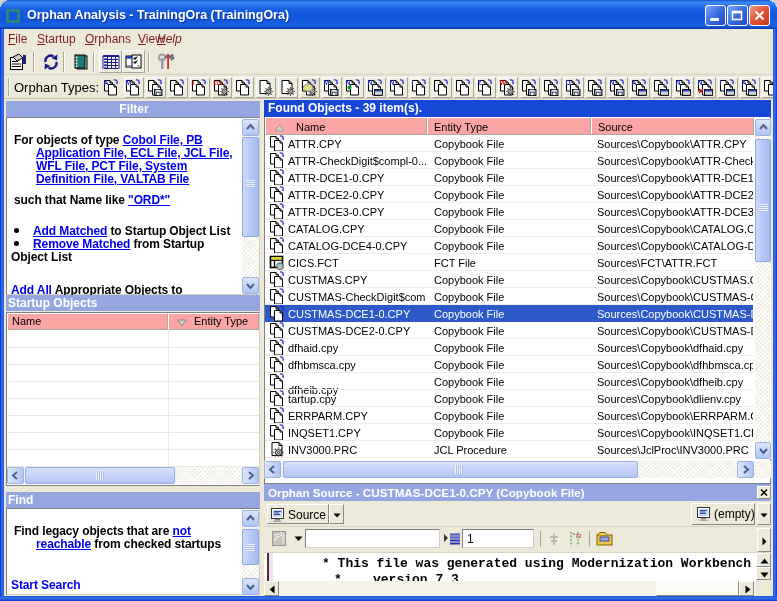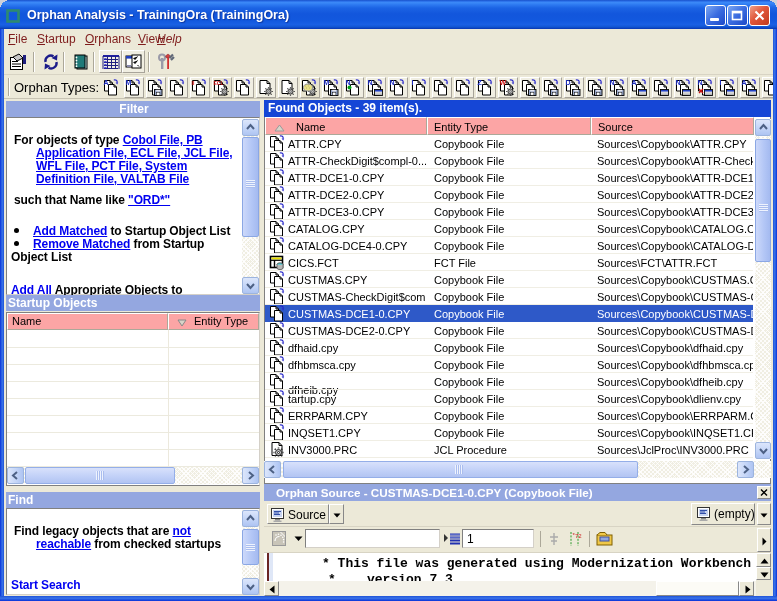--- a/index.html
+++ b/index.html
@@ -583,21 +583,21 @@
       <path d="M9 4 l-4 3.5 4 3.5" fill="none" stroke="#4d6185" stroke-width="2"></path>
     </svg>
   </div>
 <div class="ab thumbh" style="left:283px;top:461px;width:355px;height:17px;"></div>
 <div class="ab griph" style="left:455px;top:465px;width:8px;height:9px;"></div>
 <div class="ab sbbtnh" style="left:737px;top:461px;width:17px;height:17px;">
     <svg width="15" height="15" viewBox="0 0 15 15">
       <path d="M6 4 l4 3.5 -4 3.5" fill="none" stroke="#4d6185" stroke-width="2"></path>
     </svg>
   </div>
-<div class="ab hdrP" style="left:264px;top:484px;width:507px;height:17px;padding-left:12px;font-size:11.7px;line-height:17px">Orphan Source - CUSTMAS-DCE1-0.CPY (Copybook File)</div>
+<div class="ab hdrP" style="left:264px;top:484px;width:507px;height:17px;padding-left:4px;font-size:11.7px;line-height:17px">Orphan Source - CUSTMAS-DCE1-0.CPY (Copybook File)</div>
 <div class="ab btn3" style="left:757px;top:486px;width:14px;height:13px;">
     <svg width="12" height="11" viewBox="0 0 12 11">
       <path d="M3 2.5 L9 8.5 M9 2.5 L3 8.5" stroke="#000" stroke-width="1.4"></path>
     </svg>
   </div>
 <div class="ab" style="left:264px;top:501px;width:507px;height:26px;background:#ece9d8;border-bottom:1px solid #d8d4c4"></div>
 <div class="ab btn3" style="left:267px;top:504px;width:62px;height:20px;">
     <svg style="position:absolute;left:2px;top:2px" width="16" height="16" viewBox="0 0 16 16">
       <rect x="1.5" y="1.5" width="12" height="10" fill="#fff" stroke="#333"></rect>
       <rect x="3" y="3" width="9" height="7" fill="#c8d4f0"></rect>
@@ -674,21 +674,21 @@
 <div class="ab btn3" style="left:757px;top:528px;width:14px;height:24px;">
     <svg style="position:absolute;left:3px;top:8px" width="8" height="9" viewBox="0 0 8 9">
       <path d="M1.5 0.5 l4 4 -4 4 z" fill="#000"></path>
     </svg>
   </div>
 <div class="ab" style="left:264px;top:553px;width:507px;height:43px;background:#fff"></div>
 <div class="ab" style="left:267px;top:553px;width:1.5px;height:28px;background:#6a2424"></div>
 <div class="ab" style="left:269px;top:553px;width:4px;height:28px;background:#dfe7f7"></div>
 <div class="ab mono" style="left:322px;top:556px;height:13px;">* This file was generated using Modernization Workbench</div>
 <div class="ab" style="left:264px;top:572px;width:490px;height:9px;overflow:hidden">
-    <div class="mono" style="position:absolute;left:64px;top:0">*    version 7.3</div>
+    <div class="mono" style="position:absolute;left:70px;top:0">*    version 7.3</div>
   </div>
 <div class="ab btn3" style="left:756px;top:553px;width:15px;height:14px;">
     <svg style="position:absolute;left:2.5px;top:4px" width="9" height="6" viewBox="0 0 9 6">
       <path d="M4.5 0.5 L8.5 5.5 H0.5 z" fill="#000"></path>
     </svg>
   </div>
 <div class="ab btn3" style="left:756px;top:567px;width:15px;height:13px;">
     <svg style="position:absolute;left:2.5px;top:3.5px" width="9" height="6" viewBox="0 0 9 6">
       <path d="M0.5 0.5 H8.5 L4.5 5.5 z" fill="#000"></path>
     </svg>

